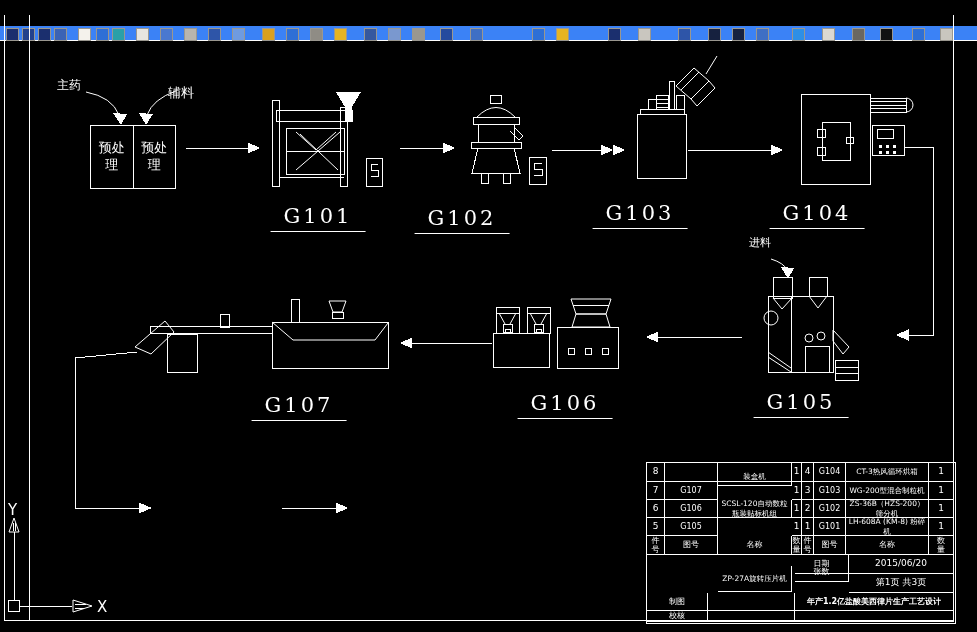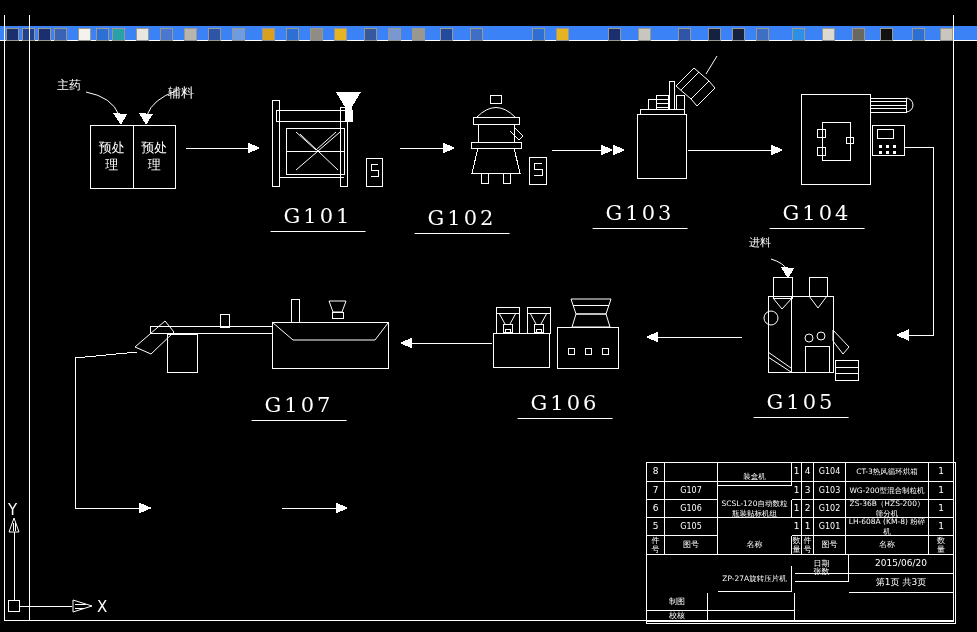--- a/index.html
+++ b/index.html
@@ -355,20 +355,21 @@
     <div class="c" style="left:282px;top:73px;width:25px;height:19px;">
         <span class="stack">数量</span>
       </div>
 
     <div class="c" style="left:148px;top:92px;width:54px;height:19px;">日期</div>
     <div class="c num" style="left:202px;top:92px;width:105px;height:19px;">2015/06/20</div>
     <div class="c" style="left:148px;top:100px;width:54px;height:19px;">张数</div>
     <div class="c num" style="left:202px;top:111px;width:105px;height:19px;">第1页 共3页</div>
     <div class="c" style="left:0;top:130px;width:61px;height:18px;">制图</div>
     <div class="c" style="left:61px;top:130px;width:87px;height:18px;"></div>
+    <div class="c proj" style="left:148px;top:130px;width:159px;height:18px;">年产1.2亿盐酸美西律片生产工艺设计</div>
     <div class="c" style="left:0;top:148px;width:61px;height:11px;">校核</div>
     <div class="c" style="left:61px;top:148px;width:87px;height:11px;"></div>
     <div class="c" style="left:148px;top:148px;width:159px;height:11px;"></div>
   </div>
 
   <div class="abs chrome" style="left:0;top:621px;width:977px;height:11px;border-top:1px solid #fff;overflow:hidden;">
     <div class="navbtn" style="left:1px;">|◀</div>
     <div class="navbtn" style="left:15px;">◀</div>
     <div class="navbtn" style="left:29px;">▶</div>
     <div class="navbtn" style="left:43px;">▶|</div>

